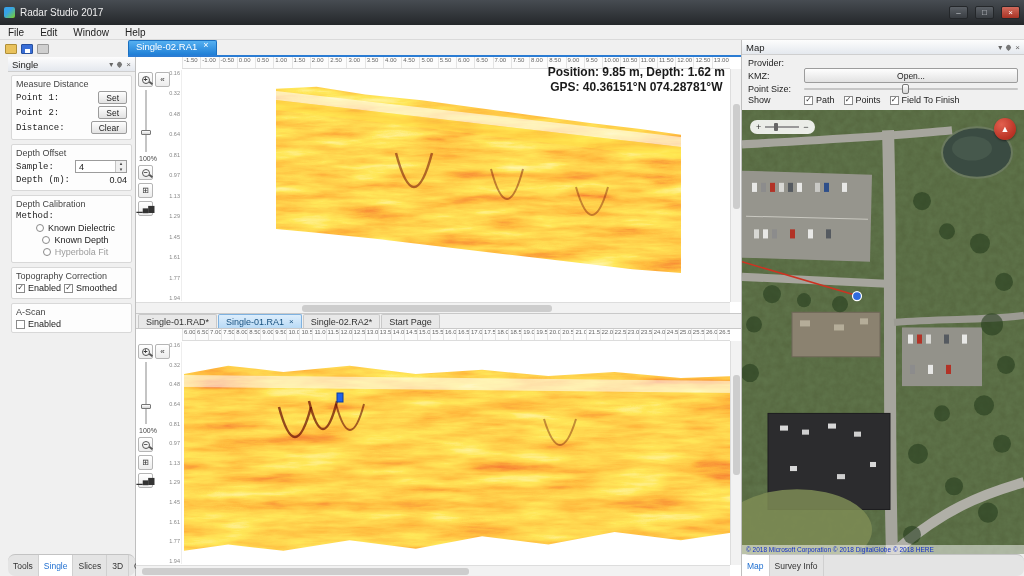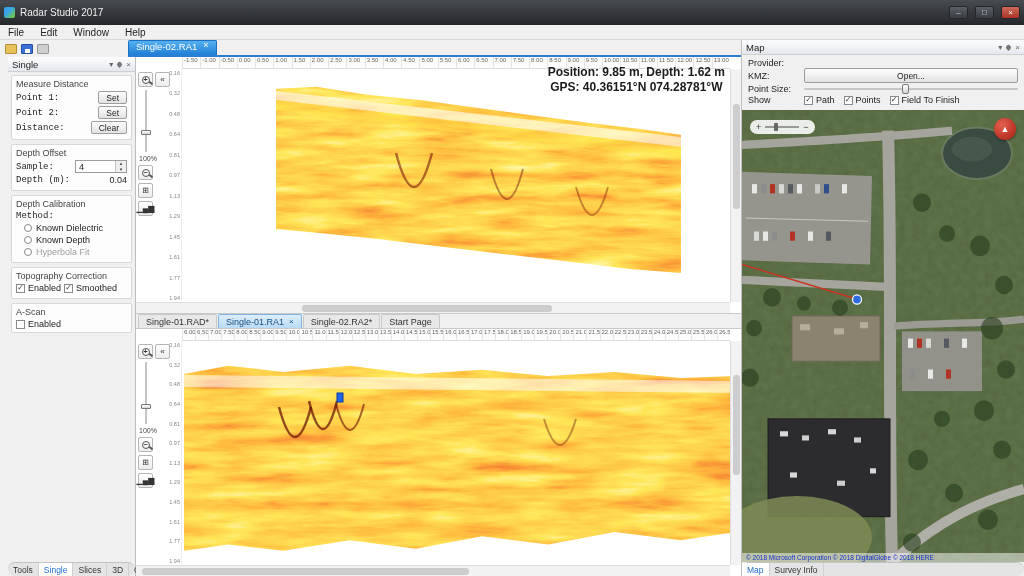--- a/index.html
+++ b/index.html
@@ -42,30 +42,30 @@
   .left-scroll{flex:1;padding:3px;overflow:hidden;min-height:0;}
   .group{background:#fdfdfd;border:1px solid #d8d8d8;border-radius:2px;margin-bottom:4px;padding:3px 4px;}
   .group-title{font-size:9px;color:#444;margin-bottom:2px;}
   .frow{display:flex;align-items:center;margin:2px 0;font-size:9px;gap:3px;}
   .frow .lbl{flex:1;font-family:Liberation Mono, monospace;}
   .btn{background:linear-gradient(#fefefe,#e2e2e2);border:1px solid #9c9c9c;border-radius:2px;font-size:8.5px;height:13px;padding:0 7px;display:flex;align-items:center;justify-content:center;}
   .spin{display:flex;border:1px solid #9c9c9c;background:#fff;height:13px;width:52px;}
   .spin .val{flex:1;font-size:9px;padding:0 3px;display:flex;align-items:center;}
   .spin .arrows{width:11px;display:flex;flex-direction:column;border-left:1px solid #c4c4c4;}
   .spin .arrows span{flex:1;font-size:5px;line-height:5px;display:flex;align-items:center;justify-content:center;background:#efefef;color:#444;}
-  .radio-row{display:flex;align-items:center;gap:4px;margin:2px 0 2px 8px;font-size:9px;}
+  .radio-row{display:flex;align-items:center;gap:4px;margin:2px 0 2px 8px;font-size:9px;justify-content:center;}
   .radio{width:8px;height:8px;border:1px solid #8a8a8a;border-radius:50%;background:#fff;flex:0 0 auto;}
   .disabled{color:#9c9c9c;}
   .checkbox-row{display:flex;align-items:center;gap:3px;font-size:9px;}
   .cb{width:9px;height:9px;border:1px solid #8a8a8a;background:#fff;display:flex;align-items:center;justify-content:center;font-size:8px;line-height:1;color:#333;flex:0 0 auto;}
   .cb.empty{color:transparent;}
   .hslider{position:relative;height:12px;flex:1;}
   .hslider .track{position:absolute;left:0;right:0;top:5px;height:2px;background:#c6c6c6;border-radius:1px;}
   .hslider .thumb{position:absolute;top:1px;width:7px;height:10px;background:linear-gradient(#fefefe,#d6d6d6);border:1px solid #777;border-radius:2px;}
-  .bottom-tabs{height:14px;flex:0 0 auto;display:flex;border-top:1px solid #c3c3c3;background:#e4e4e4;font-size:8.5px;border-radius:7px;}
+  .bottom-tabs{height:22px;flex:0 0 auto;display:flex;border-top:1px solid #c3c3c3;background:#e4e4e4;font-size:8.5px;border-radius:7px;}
   .tab{padding:0 5px;display:flex;align-items:center;border-right:1px solid #d0d0d0;color:#333;}
   .tab.active{background:#fff;color:#1f6fd0;}
 
   
   .center{flex:1;display:flex;flex-direction:column;min-width:0;background:#fff;min-height:0;}
   .view{position:relative;background:#fff;overflow:hidden;}
   .view.top{height:256px;flex:0 0 auto;}
   .view.bottom{flex:1;min-height:0;}
   .ruler{position:absolute;top:0;left:46px;right:11px;height:12px;display:flex;border-bottom:1px solid #dcdcdc;background:#fcfcfc;overflow:hidden;z-index:2;}
   .ruler .tick{flex:1 1 0;min-width:0;font-size:6px;color:#666;border-left:1px solid #e4e4e4;padding-left:1px;white-space:nowrap;overflow:hidden;}

